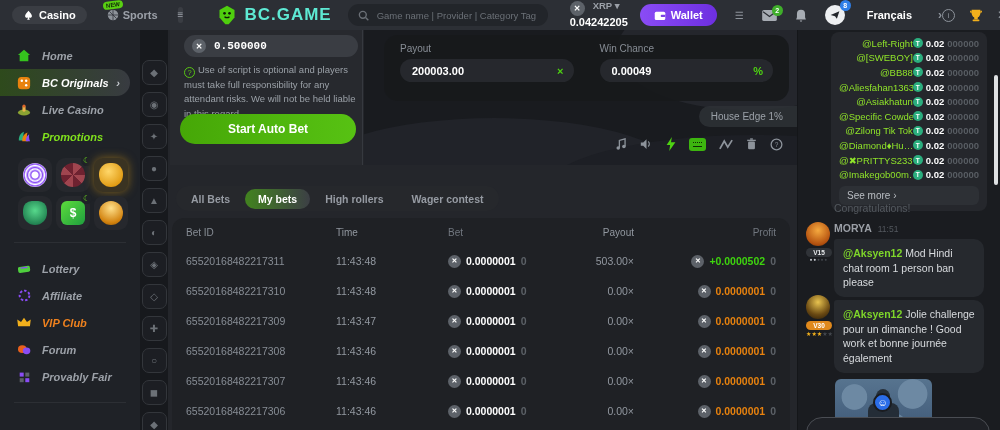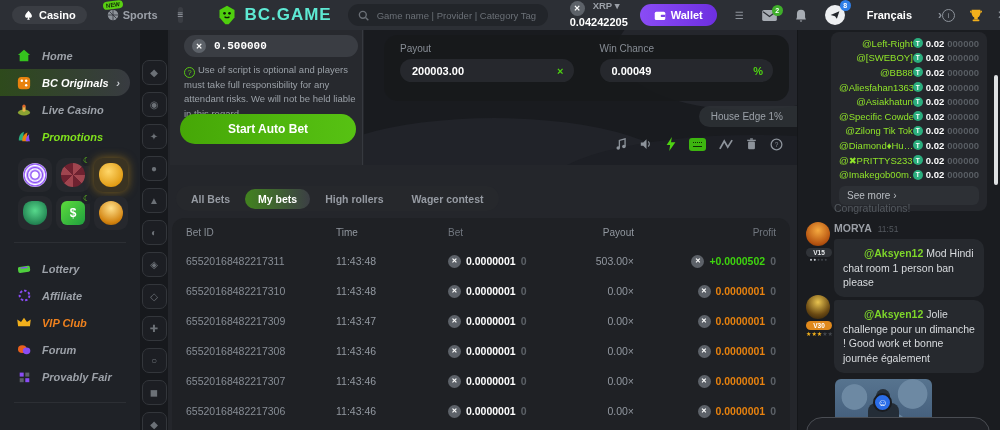--- a/index.html
+++ b/index.html
@@ -156,21 +156,21 @@
   .dots{font-size:4.5px;color:#cfd3d8;letter-spacing:1px;text-align:center;width:26px;}
   .dots em{font-style:normal;color:#44484e;}
   .stars{font-size:6px;color:#f2b01c;text-align:center;width:26px;}
   .stars em{font-style:normal;color:#44484e;}
   .msg-body{position:absolute;left:28px;top:0;width:154px;}
   .msg-head{display:flex;align-items:baseline;gap:6px;}
   .msg-name{color:#9b9fa6;font-weight:bold;font-size:10.5px;}
   .msg-time{color:#53585e;font-size:8.5px;}
   .bubble{margin-top:5px;background:#26292e;border-radius:3px 10px 10px 10px;padding:7px 9px;
         font-size:10.5px;line-height:1.4;color:#d8dbde;width:150px;}
-  .mention{color:#7ed62a;font-weight:bold;margin-left:21px;}
+  .mention{color:#7ed62a;font-weight:bold;}
   .gif{position:relative;margin-top:6px;margin-left:1px;width:97px;height:60px;border-radius:6px;overflow:hidden;
        background:radial-gradient(circle at 20% 30%,#6d89a3 0 14%,transparent 15%),
                   radial-gradient(circle at 80% 25%,#6d89a3 0 16%,transparent 17%),
                   radial-gradient(circle at 60% 80%,#64809a 0 18%,transparent 19%),
                   linear-gradient(#57748f,#3c5674);}
   .gif .head{position:absolute;left:41px;top:10px;width:14px;height:15px;border-radius:50%;background:#26303a;}
   .gif .body{position:absolute;left:33px;top:24px;width:31px;height:38px;border-radius:8px 8px 0 0;background:#242d37;}
   .reaction{position:absolute;left:75px;top:363px;width:19px;height:19px;border-radius:50%;background:#2b6de8;
         border:2px solid #1a1c20;color:#fff;font-size:10px;display:flex;align-items:center;justify-content:center;
         cursor:pointer;padding:0;}

